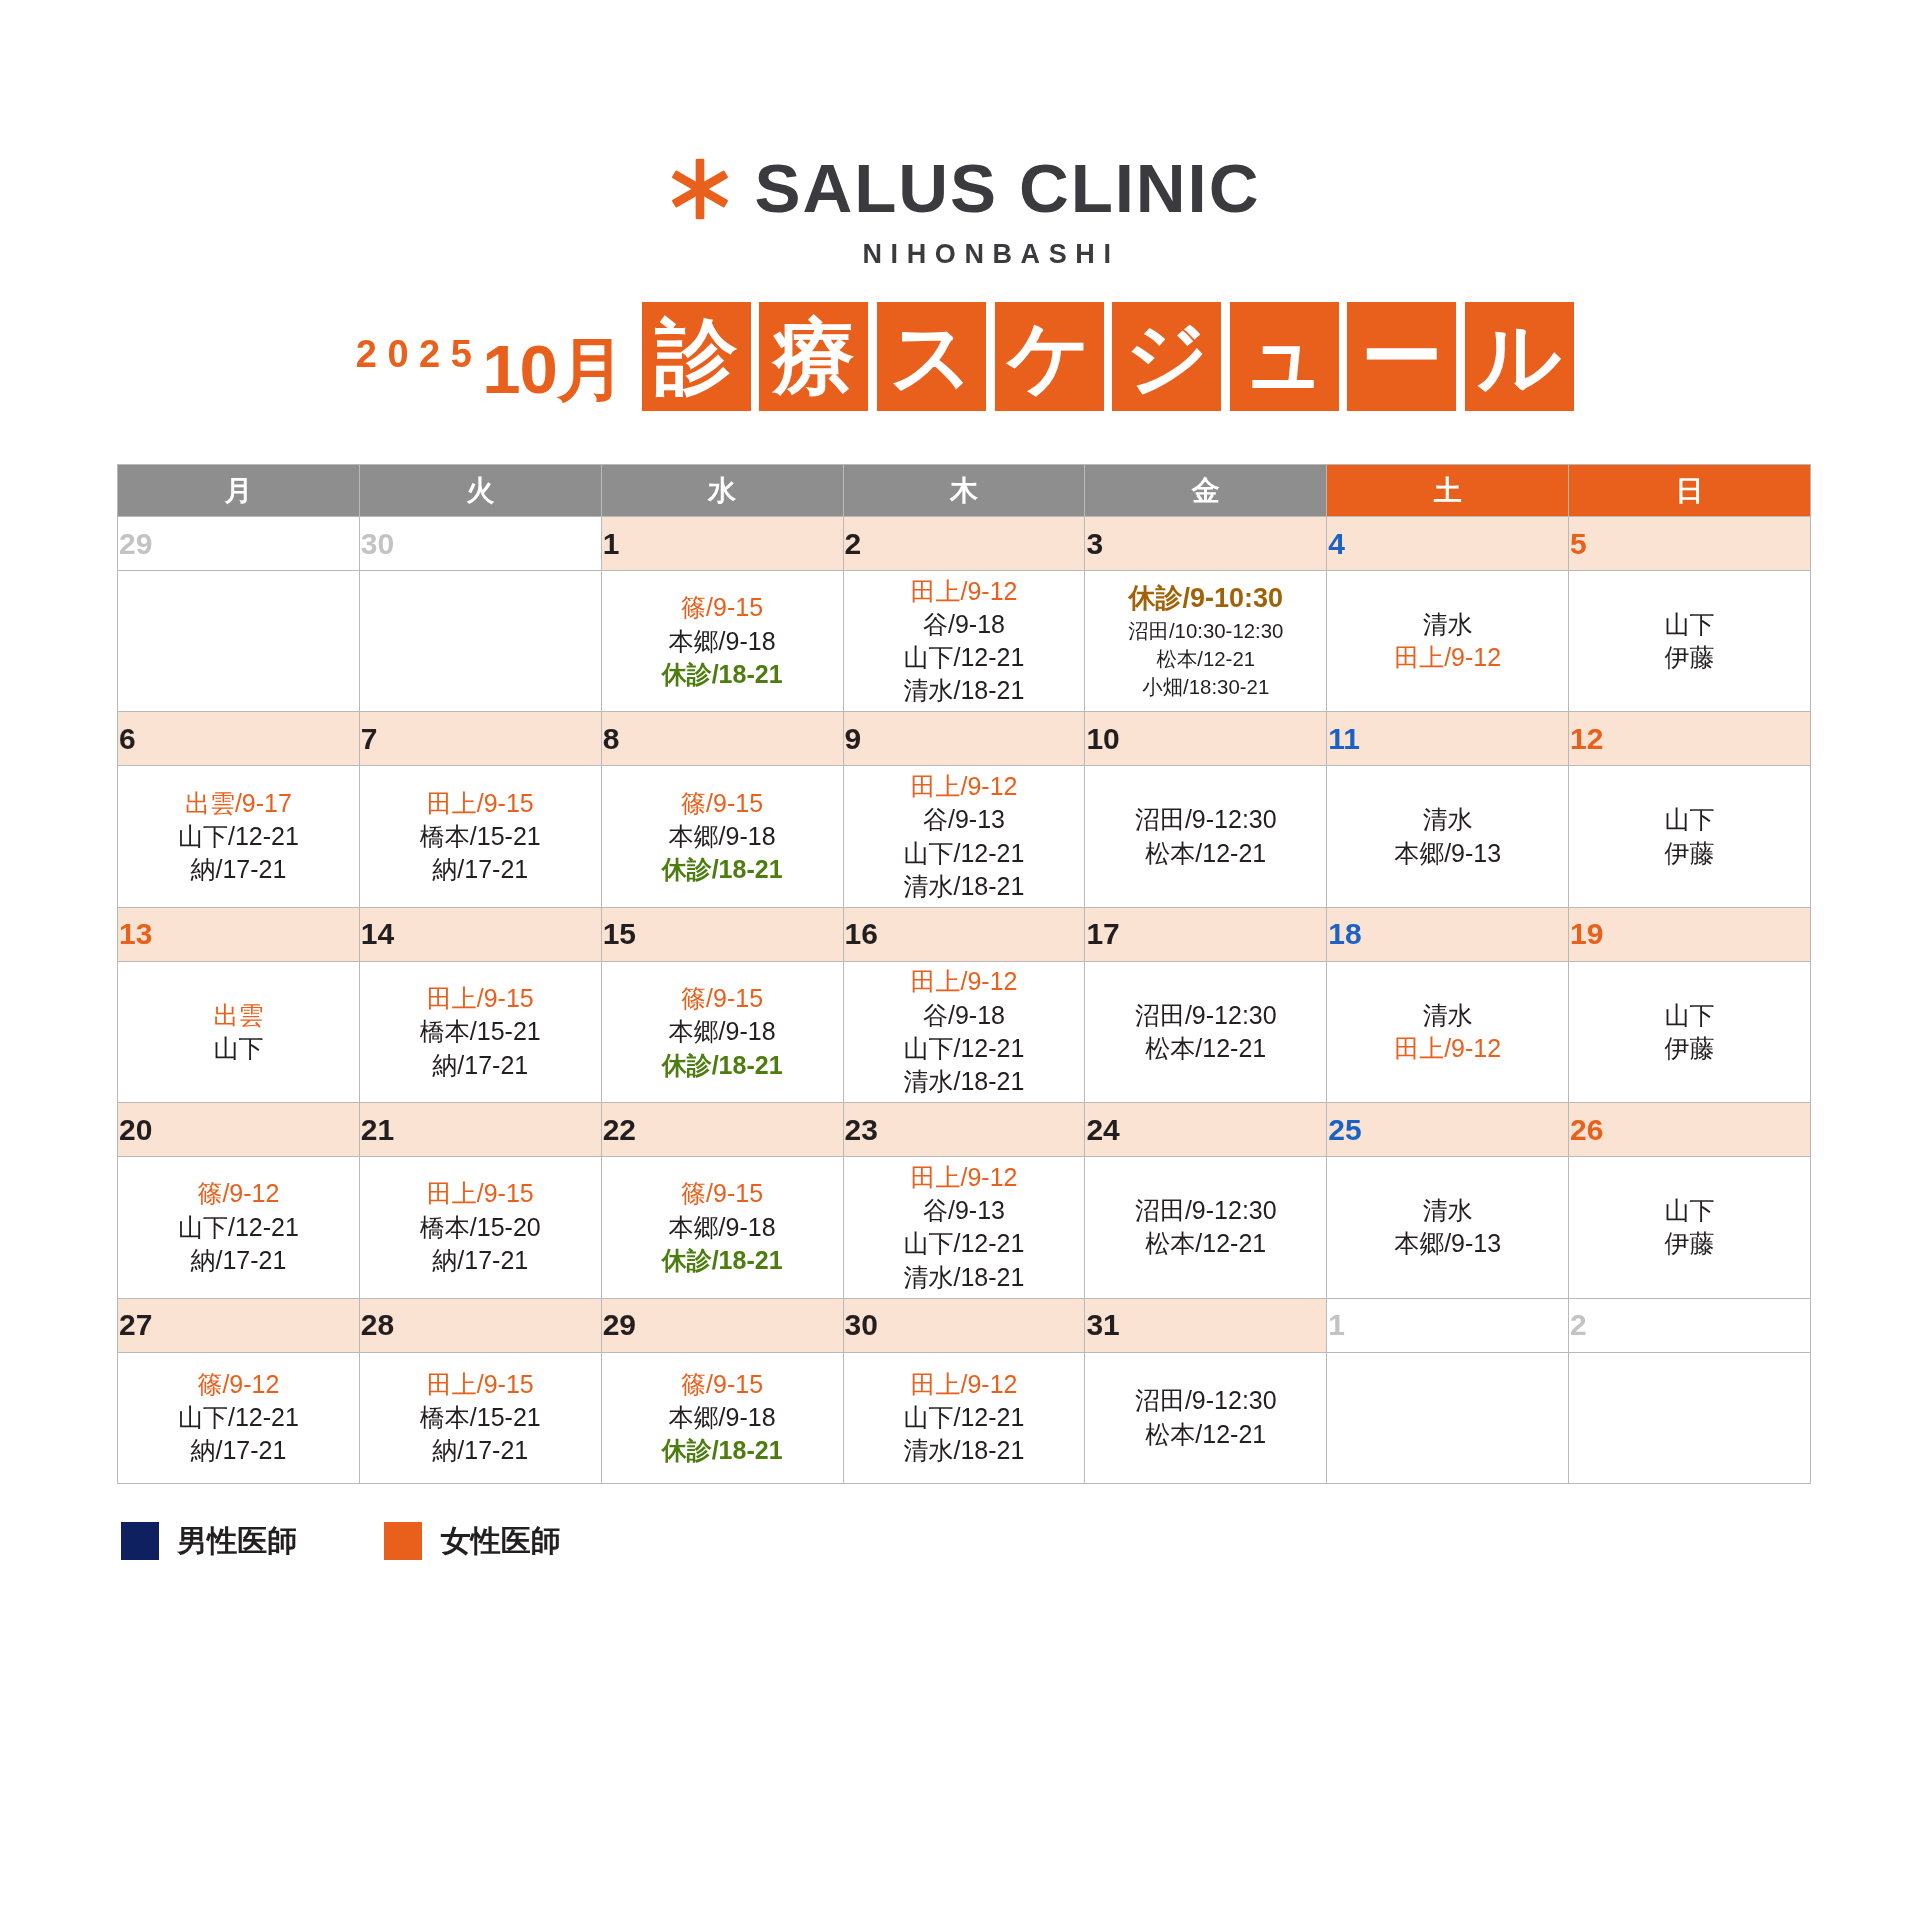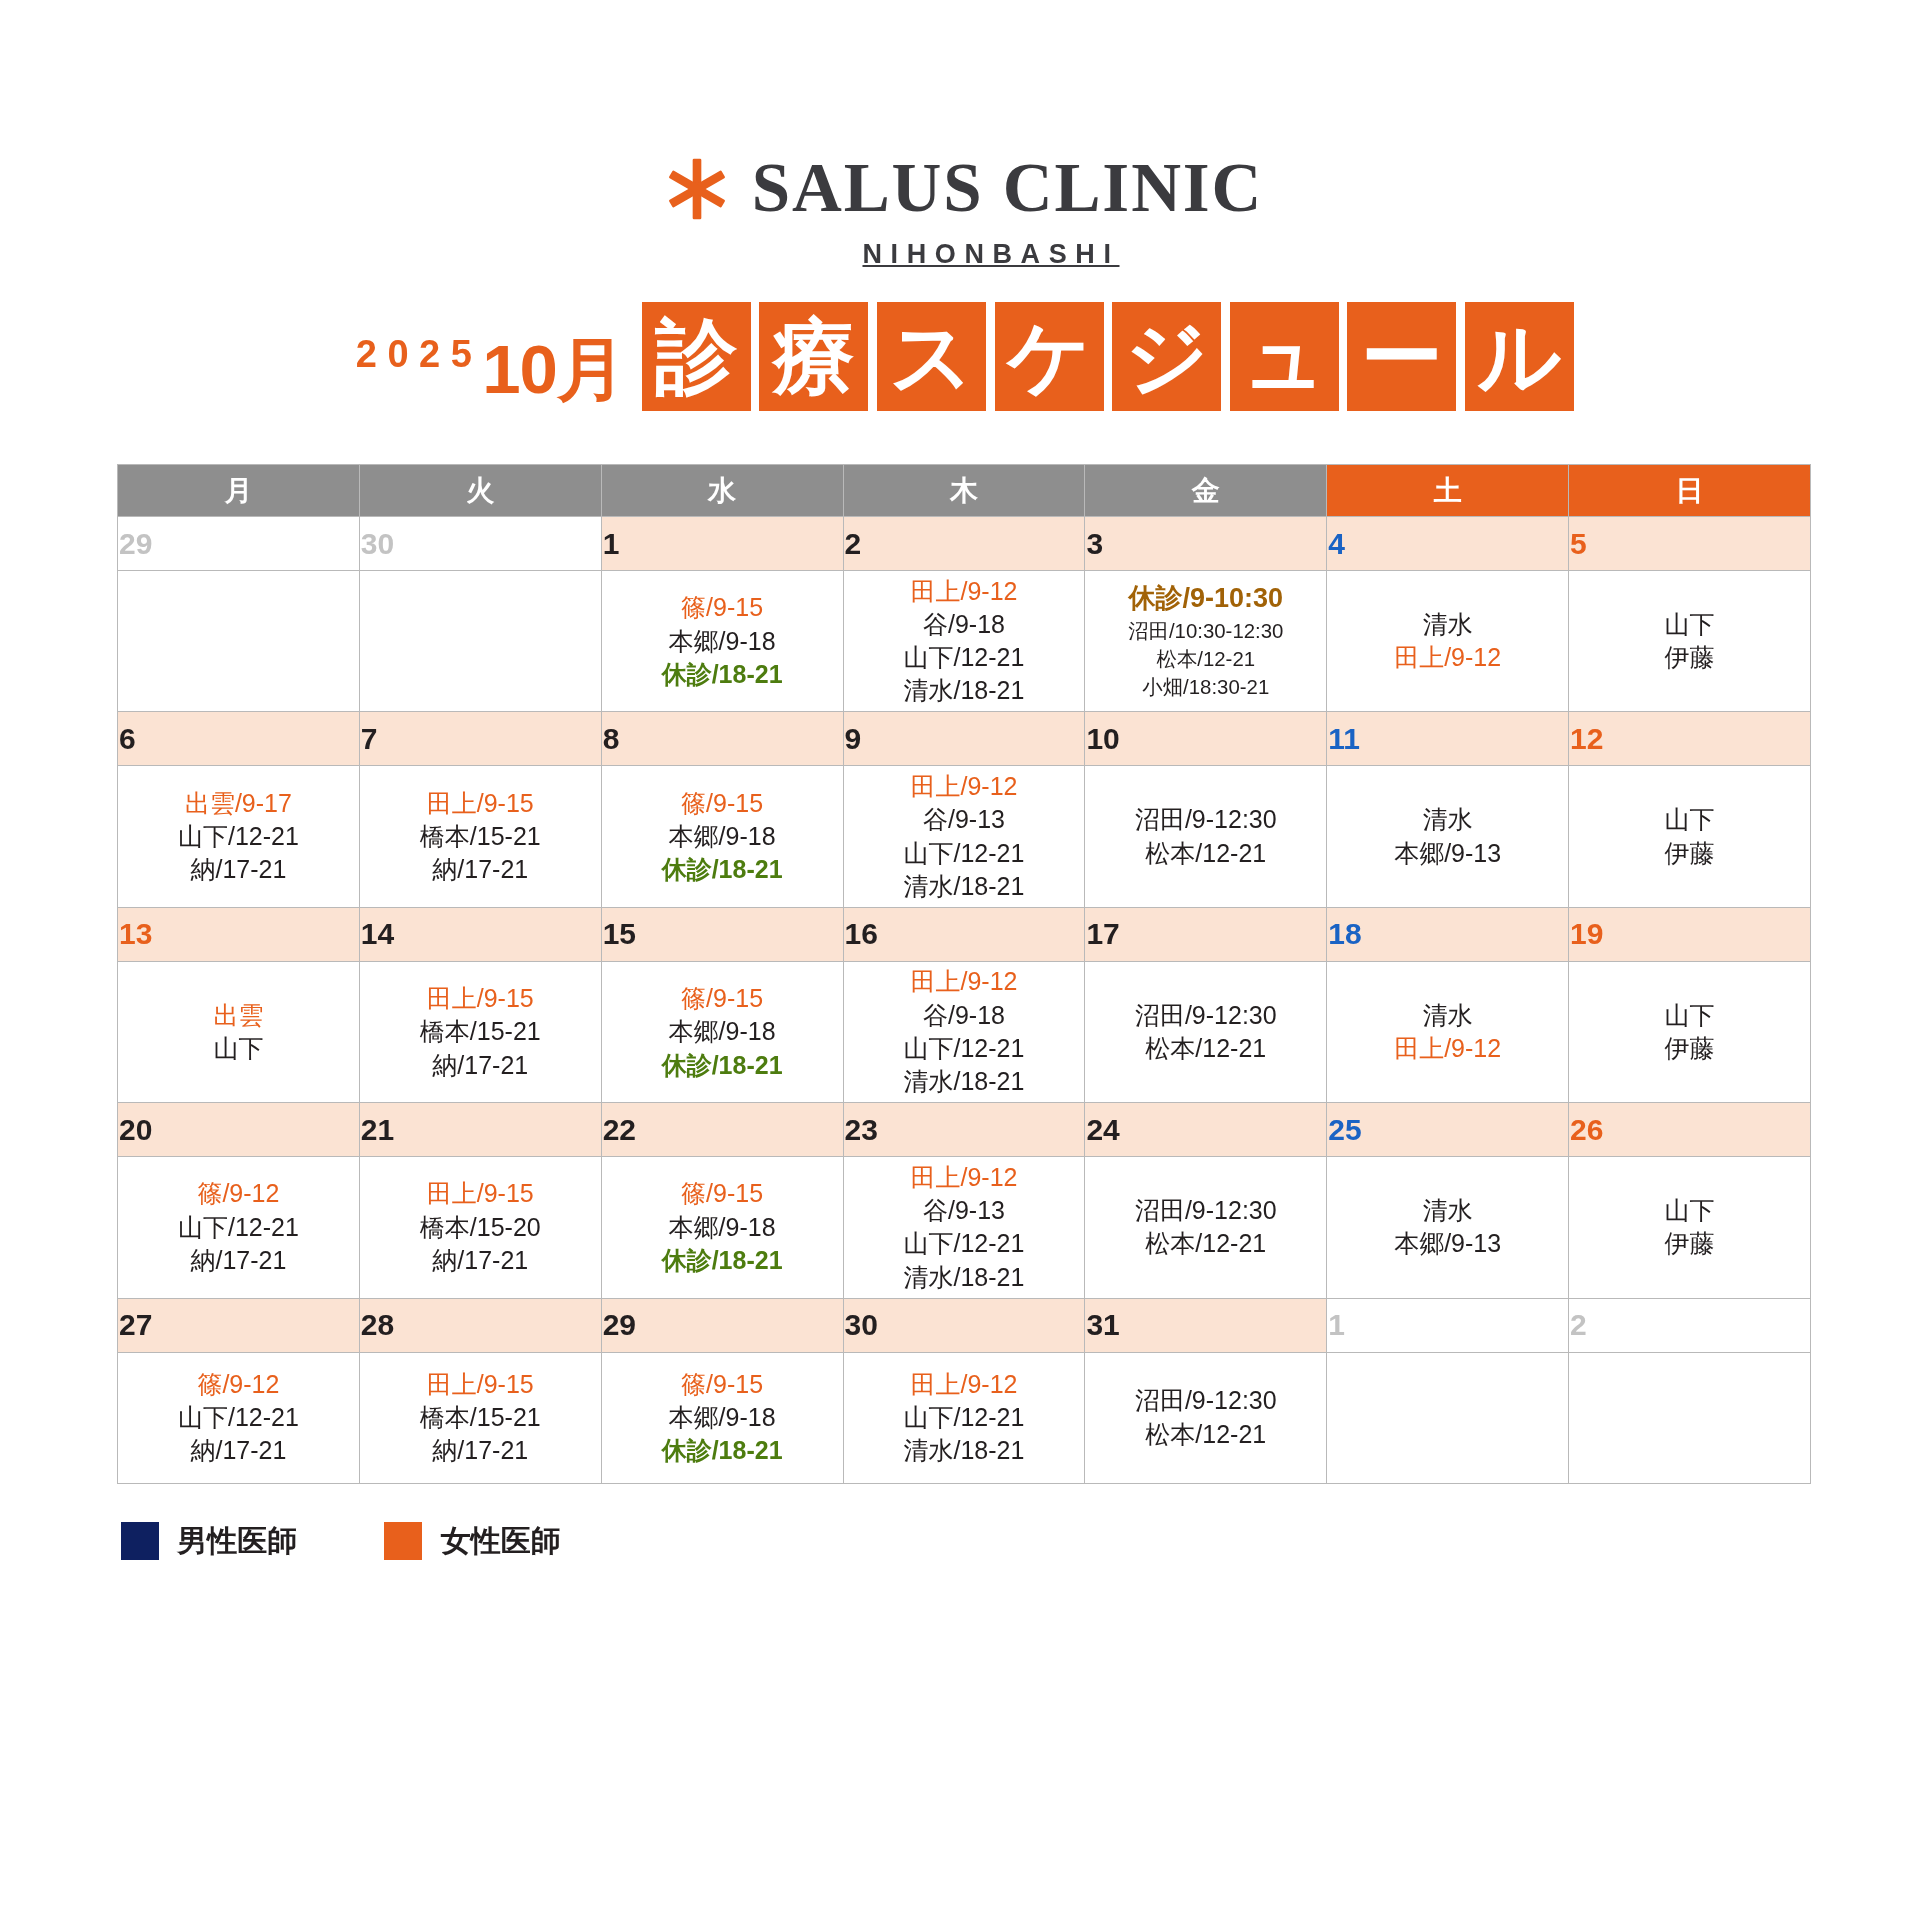--- a/index.html
+++ b/index.html
@@ -39,31 +39,30 @@
     position: relative;
     flex: 0 0 auto;
   }
   .logo-mark svg { display: block; }
   .logo-text {
     font-size: 69px;
     letter-spacing: 1.9px;
     font-weight: 600;
     color: #3b3b3f;
     line-height: 1;
-    font-family: Liberation Serif, serif;
+    font-family: Liberation Sans, sans-serif;
   }
   .logo-sub {
     margin-top: 16px;
     font-size: 27px;
     letter-spacing: 8.6px;
     font-weight: 600;
     color: #3b3b3f;
     text-align: center;
     padding-left: 56px;
-    text-decoration: underline;
   }
 
   
   .title-row {
     margin-top: 32px;
     display: flex;
     align-items: flex-end;
     justify-content: center;
     gap: 13.6px;
   }

